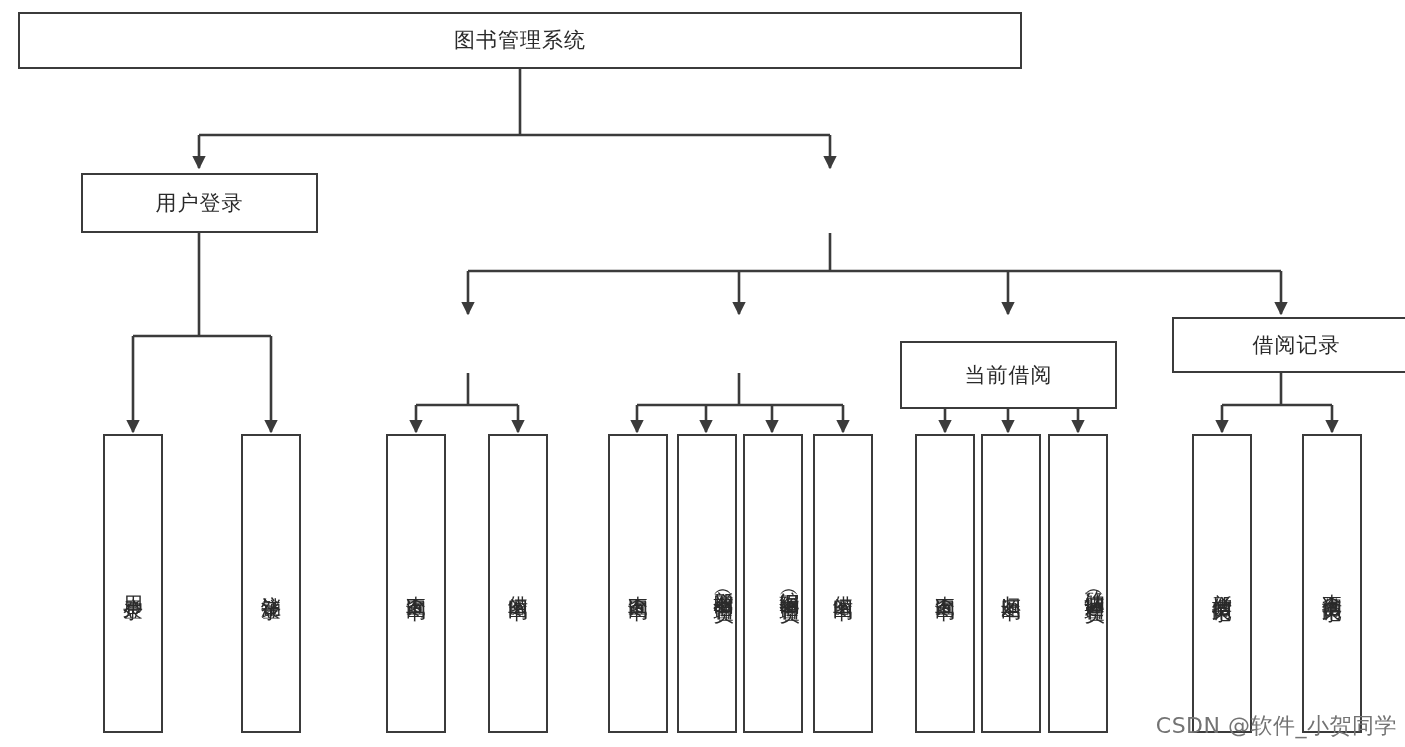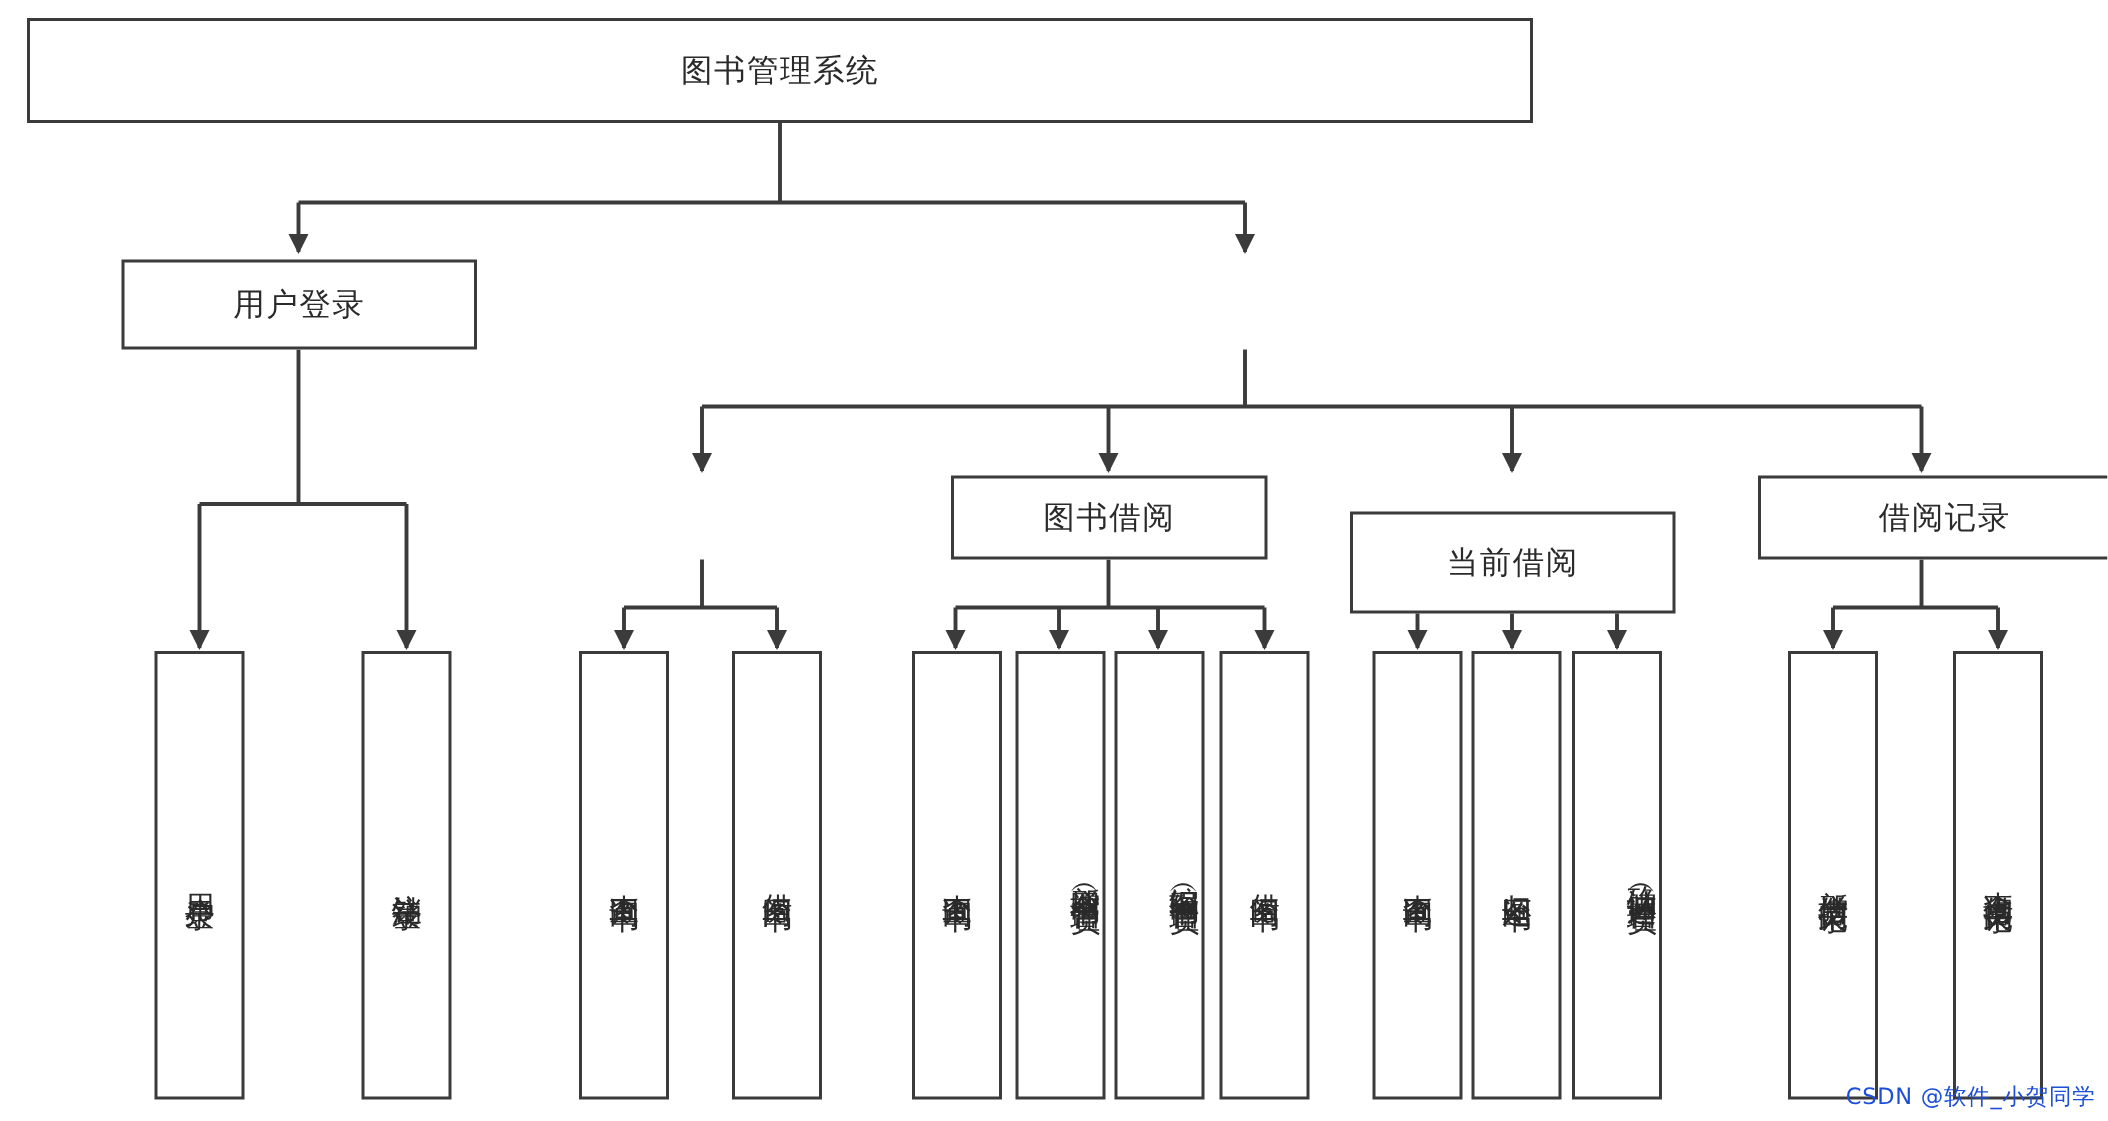--- a/index.html
+++ b/index.html
@@ -54,22 +54,22 @@
   .node.v.top {
     align-items: flex-start;
   }
   .node.v.mid {
     align-items: center;
   }
   .watermark {
     position: absolute;
     right: 8px;
     bottom: 6px;
-    font-size: 15px;
-    color: #1d4ed8;
+    font-size: 22px;
+    color: #737373;
     white-space: nowrap;
     letter-spacing: 0.5px;
   }
 </style>
 </head>
 <body>
 
 <div id="canvas">
 
   <svg id="wires" viewBox="0 0 1405 747" width="1405" height="747" xmlns="http://www.w3.org/2000/svg">
@@ -115,31 +115,28 @@
       <path d="M 1008 405 L 1008 432" marker-end="url(#arrow)"></path>
       <path d="M 1078 405 L 1078 432" marker-end="url(#arrow)"></path>
 
       <path d="M 1281 373 L 1281 405"></path>
       <path d="M 1222 405 L 1332 405"></path>
       <path d="M 1222 405 L 1222 432" marker-end="url(#arrow)"></path>
       <path d="M 1332 405 L 1332 432" marker-end="url(#arrow)"></path>
     </g>
   </svg>
 
-  <div class="node h" style="left:18px; top:12px; width:1004px; height:70px;">
+  <div class="node h" style="left:18px; top:12px; width:1004px; height:57px;">
     <span>图书管理系统</span>
   </div>
 
   <div class="node h" style="left:81px; top:173px; width:237px; height:60px;">
     <span>用户登录</span>
   </div>
 
-  <div class="node h" style="left:634px; top:317px; width:211px; height:56px;">
-    <span>图书借阅</span>
-  </div>
   <div class="node h" style="left:900px; top:317px; width:217px; height:68px;margin-top:24px;">
     <span>当前借阅</span>
   </div>
   <div class="node h" style="left:1172px; top:317px; width:249px; height:56px;">
     <span>借阅记录</span>
   </div>
 
   <div class="node v mid" style="left:103px; top:434px; width:60px; height:299px;">
     <span>用户登录</span>
   </div>

